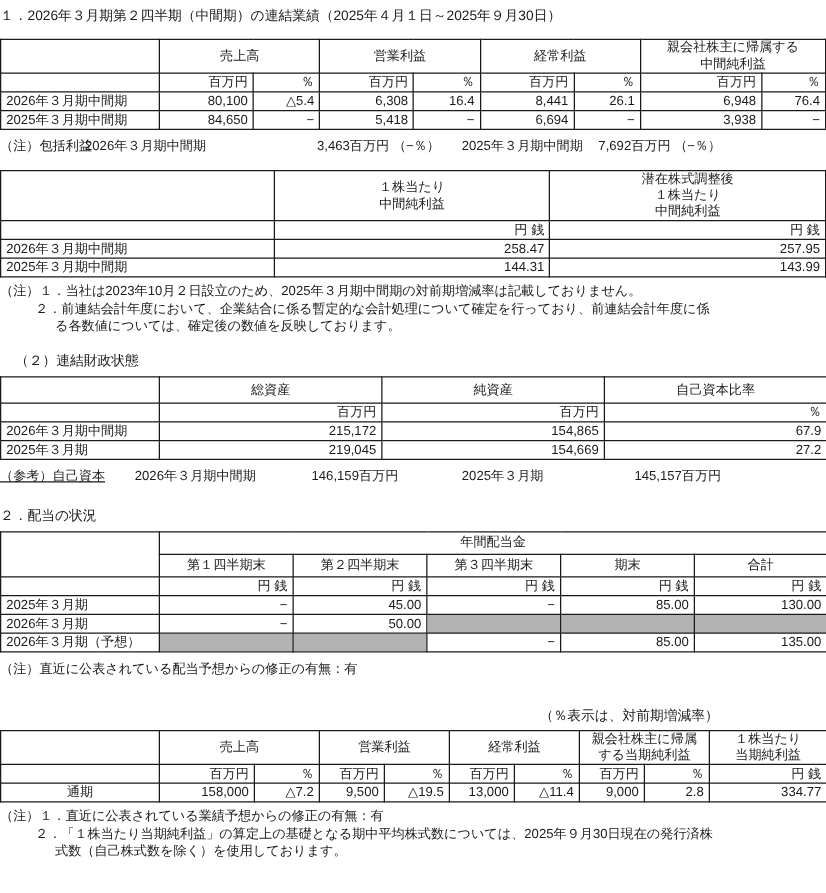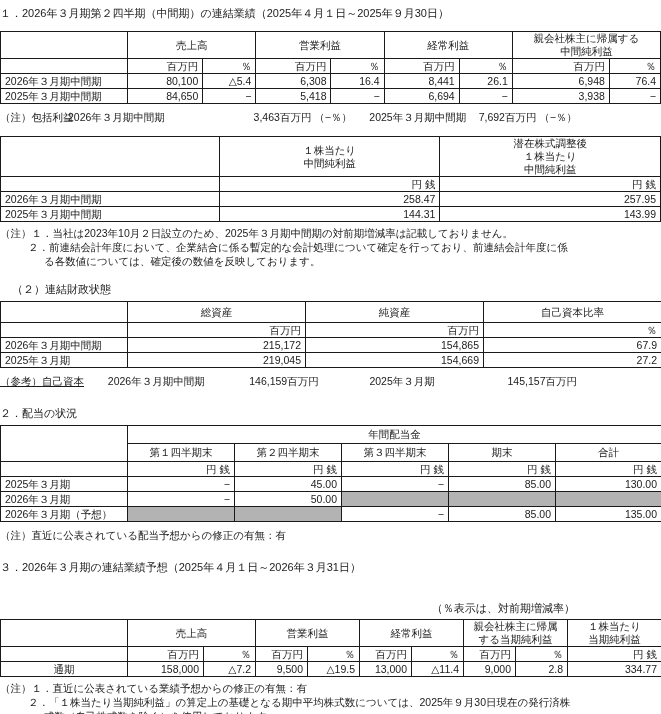--- a/index.html
+++ b/index.html
@@ -342,25 +342,24 @@
     </tbody>
   </table>
 
   <div class="gap6"></div>
 
   <div class="note">（注）直近に公表されている配当予想からの修正の有無：有</div>
 
   <div class="gap14"></div>
   <div class="gap4"></div>
 
-  <div class="sec-title">３．2026年３月期の連結業績予想（2025年４月１日～2026年３月31日）</div>
-
-  <div class="gap6"></div>
-
-  <div class="pct-note" style="padding-right:2px;margin-top:20px;">（％表示は、対前期増減率）</div>
+
+  <div class="gap6"></div>
+
+  <div class="pct-note" style="padding-right:2px;">（％表示は、対前期増減率）</div>
 
   <div class="gap4"></div>
 
   <table class="fin">
     <colgroup>
       <col style="width:127px">
         <col style="width:76px">
         <col style="width:52px">
       <col style="width:52px">
         <col style="width:52px">

